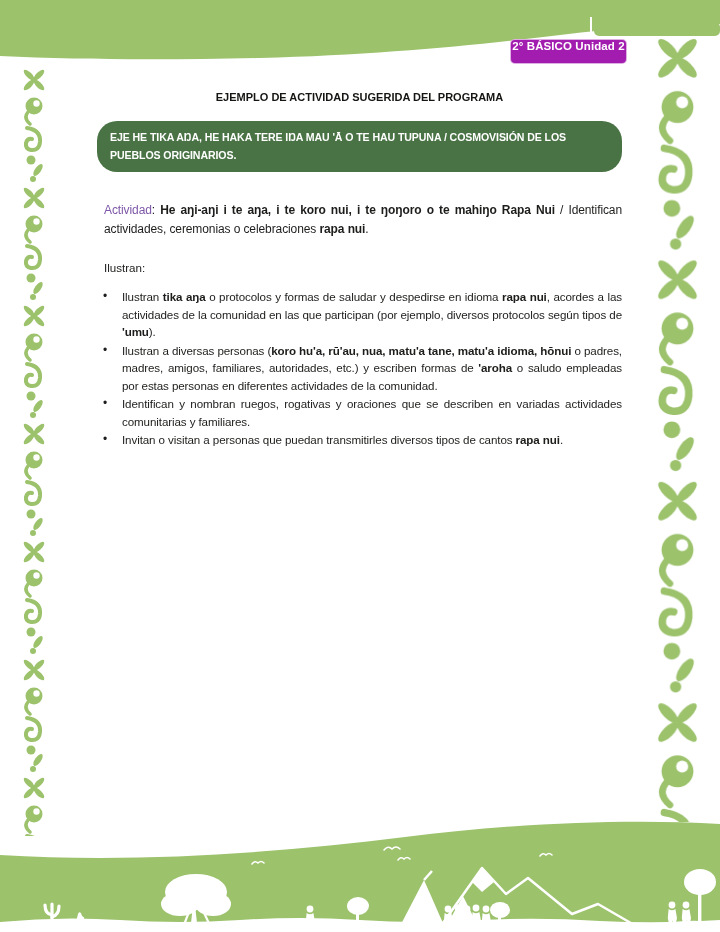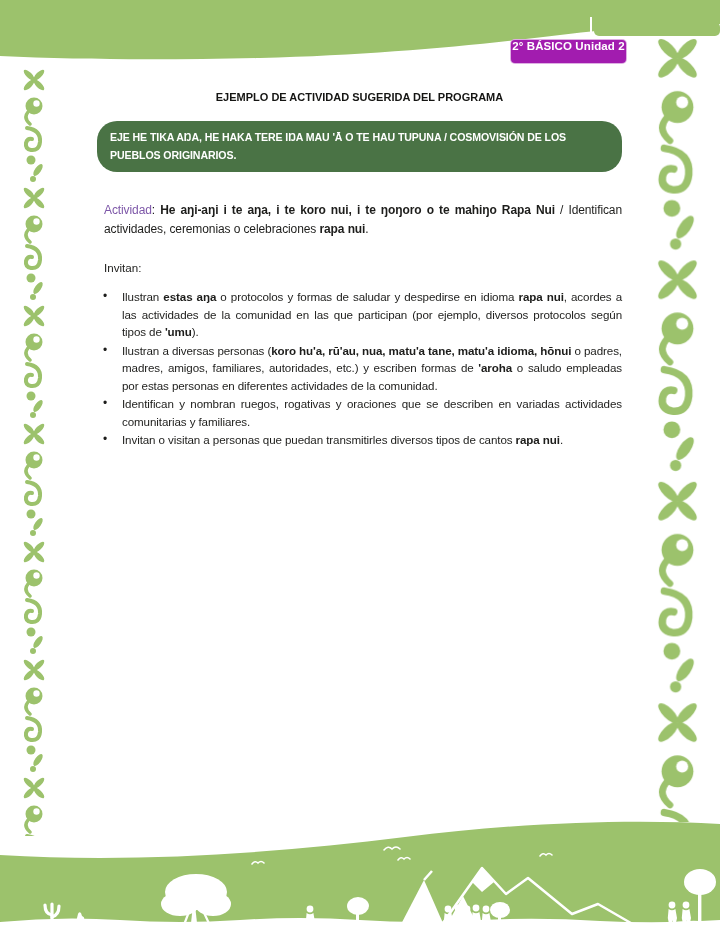--- a/index.html
+++ b/index.html
@@ -117,24 +117,24 @@
   <svg class="abs strip-right" width="45" height="790" viewBox="0 0 24 421" preserveAspectRatio="xMidYMin slice">
     <rect width="24" height="421" fill="url(#koru)"></rect>
   </svg>
 
   <h1 class="title">EJEMPLO DE ACTIVIDAD SUGERIDA DEL PROGRAMA</h1>
 
   <div class="eje-box">EJE HE TIKA AŊA, HE HAKA TERE IŊA MAU 'Ā O TE HAU TUPUNA / COSMOVISIÓN DE LOS PUEBLOS ORIGINARIOS.</div>
 
   <p class="activity"><span class="label">Actividad</span><span>: </span><span class="b">He aŋi-aŋi i te aŋa, i te koro nui, i te ŋoŋoro o te mahiŋo Rapa Nui</span><span> / Identifican actividades, ceremonias o celebraciones </span><span class="b">rapa nui</span><span>.</span></p>
 
-  <div class="examples-heading">Invitan:</div>
+  <div class="examples-heading">Ilustran:</div>
 
   <ul class="examples">
-    <li><span>Ilustran </span><span class="b">estas aŋa</span><span> o protocolos y formas de saludar y despedirse en idioma </span><span class="b">rapa nui</span><span>, acordes a las actividades de la comunidad en las que participan (por ejemplo, diversos protocolos según tipos de </span><span class="b">'umu</span><span>).</span></li>
+    <li><span>Ilustran </span><span class="b">tika aŋa</span><span> o protocolos y formas de saludar y despedirse en idioma </span><span class="b">rapa nui</span><span>, acordes a las actividades de la comunidad en las que participan (por ejemplo, diversos protocolos según tipos de </span><span class="b">'umu</span><span>).</span></li>
     <li><span>Ilustran a diversas personas (</span><span class="b">koro hu'a, rū'au, nua, matu'a tane, matu'a idioma, hōnui</span><span> o padres, madres, amigos, familiares, autoridades, etc.) y escriben formas de </span><span class="b">'aroha</span><span> o saludo empleadas por estas personas en diferentes actividades de la comunidad.</span></li>
     <li><span>Identifican y nombran ruegos, rogativas y oraciones que se describen en variadas actividades comunitarias y familiares.</span></li>
     <li><span>Invitan o visitan a personas que puedan transmitirles diversos tipos de cantos </span><span class="b">rapa nui</span><span>.</span></li>
   </ul>
 
   <svg class="abs footer-svg" width="720" height="112" viewBox="0 0 720 112">
     <path d="M0 35 C130 43 270 34 405 17 C525 2 635 -1 720 4 L720 112 L0 112 Z" fill="#9cc26c"></path>
     <g fill="#ffffff">
       <path d="M0 102 Q60 96 120 100 Q180 104 240 100 Q300 96 360 100 Q420 104 480 100 Q540 97 600 101 Q660 104 720 100 L720 112 L0 112 Z"></path>
       <path d="M15 112 Q40 95 70 103 Q95 92 122 112 Z"></path>

